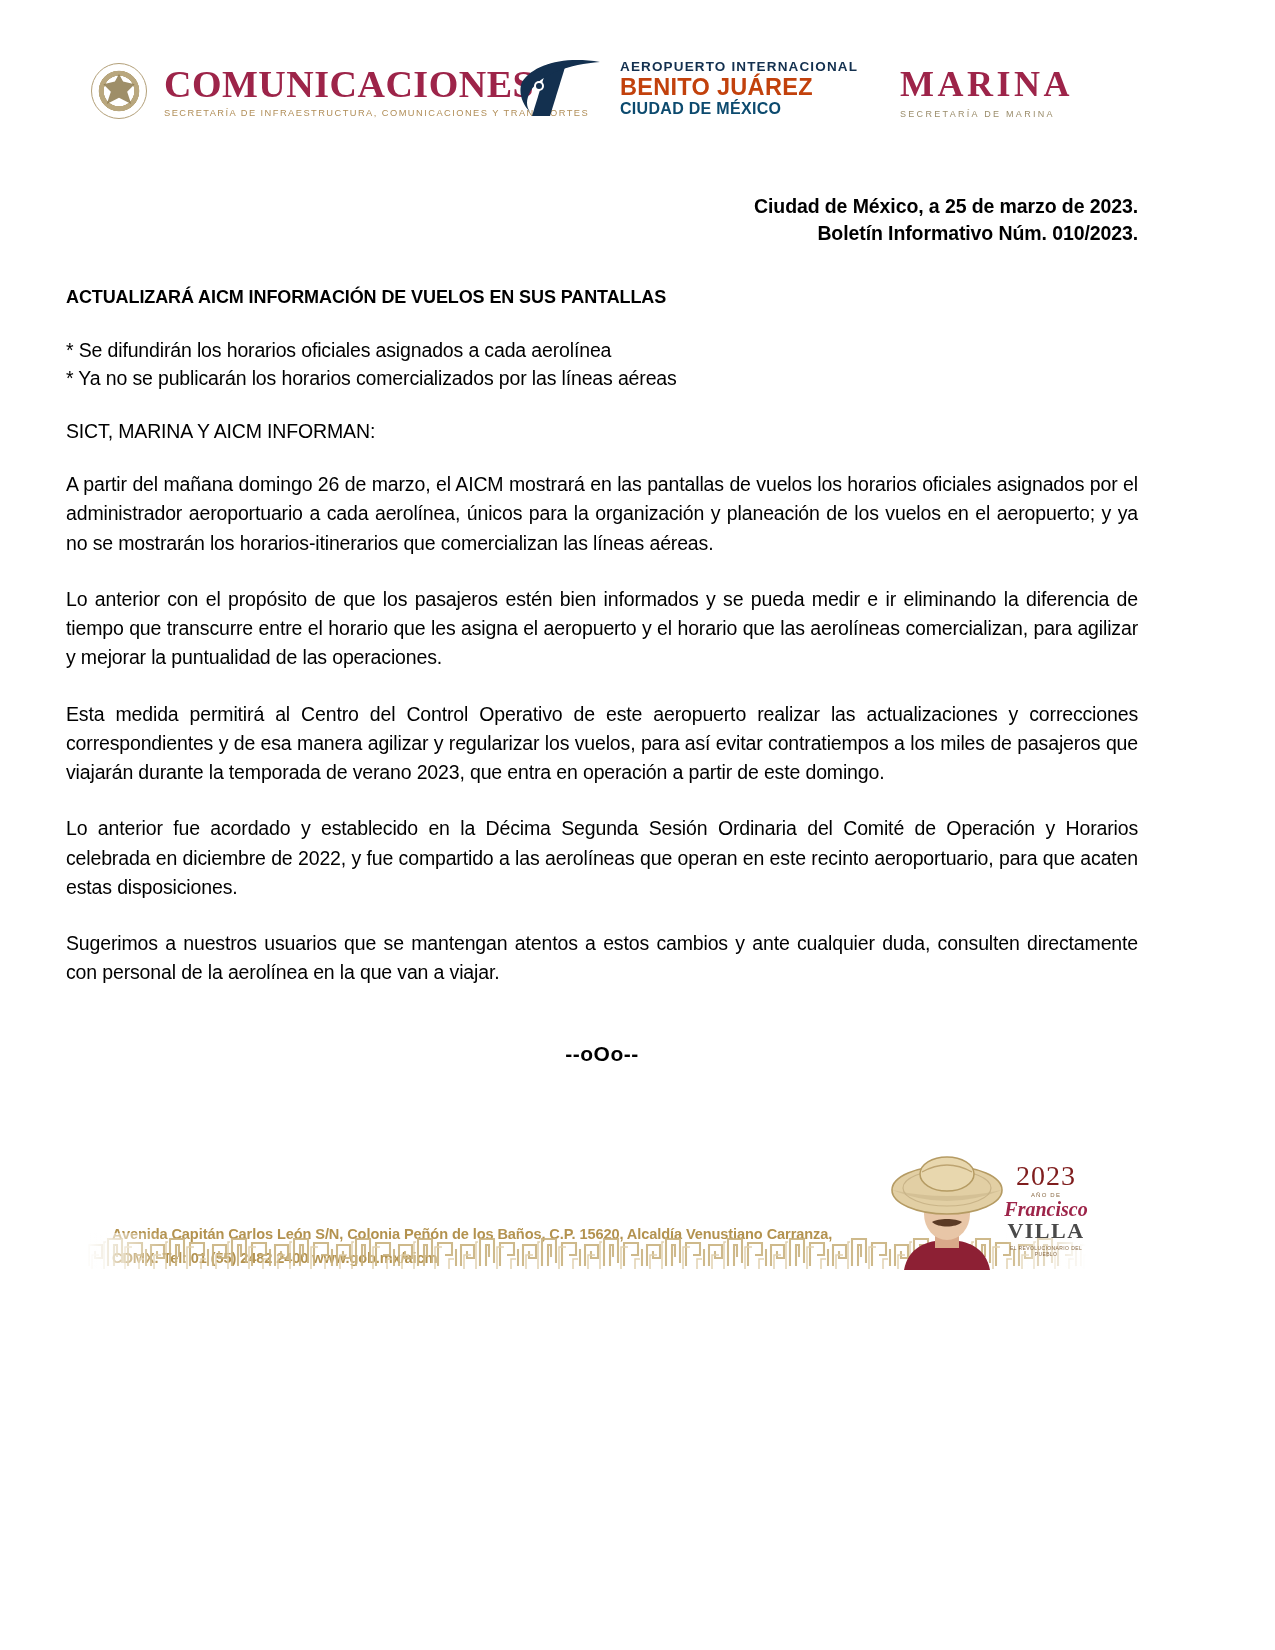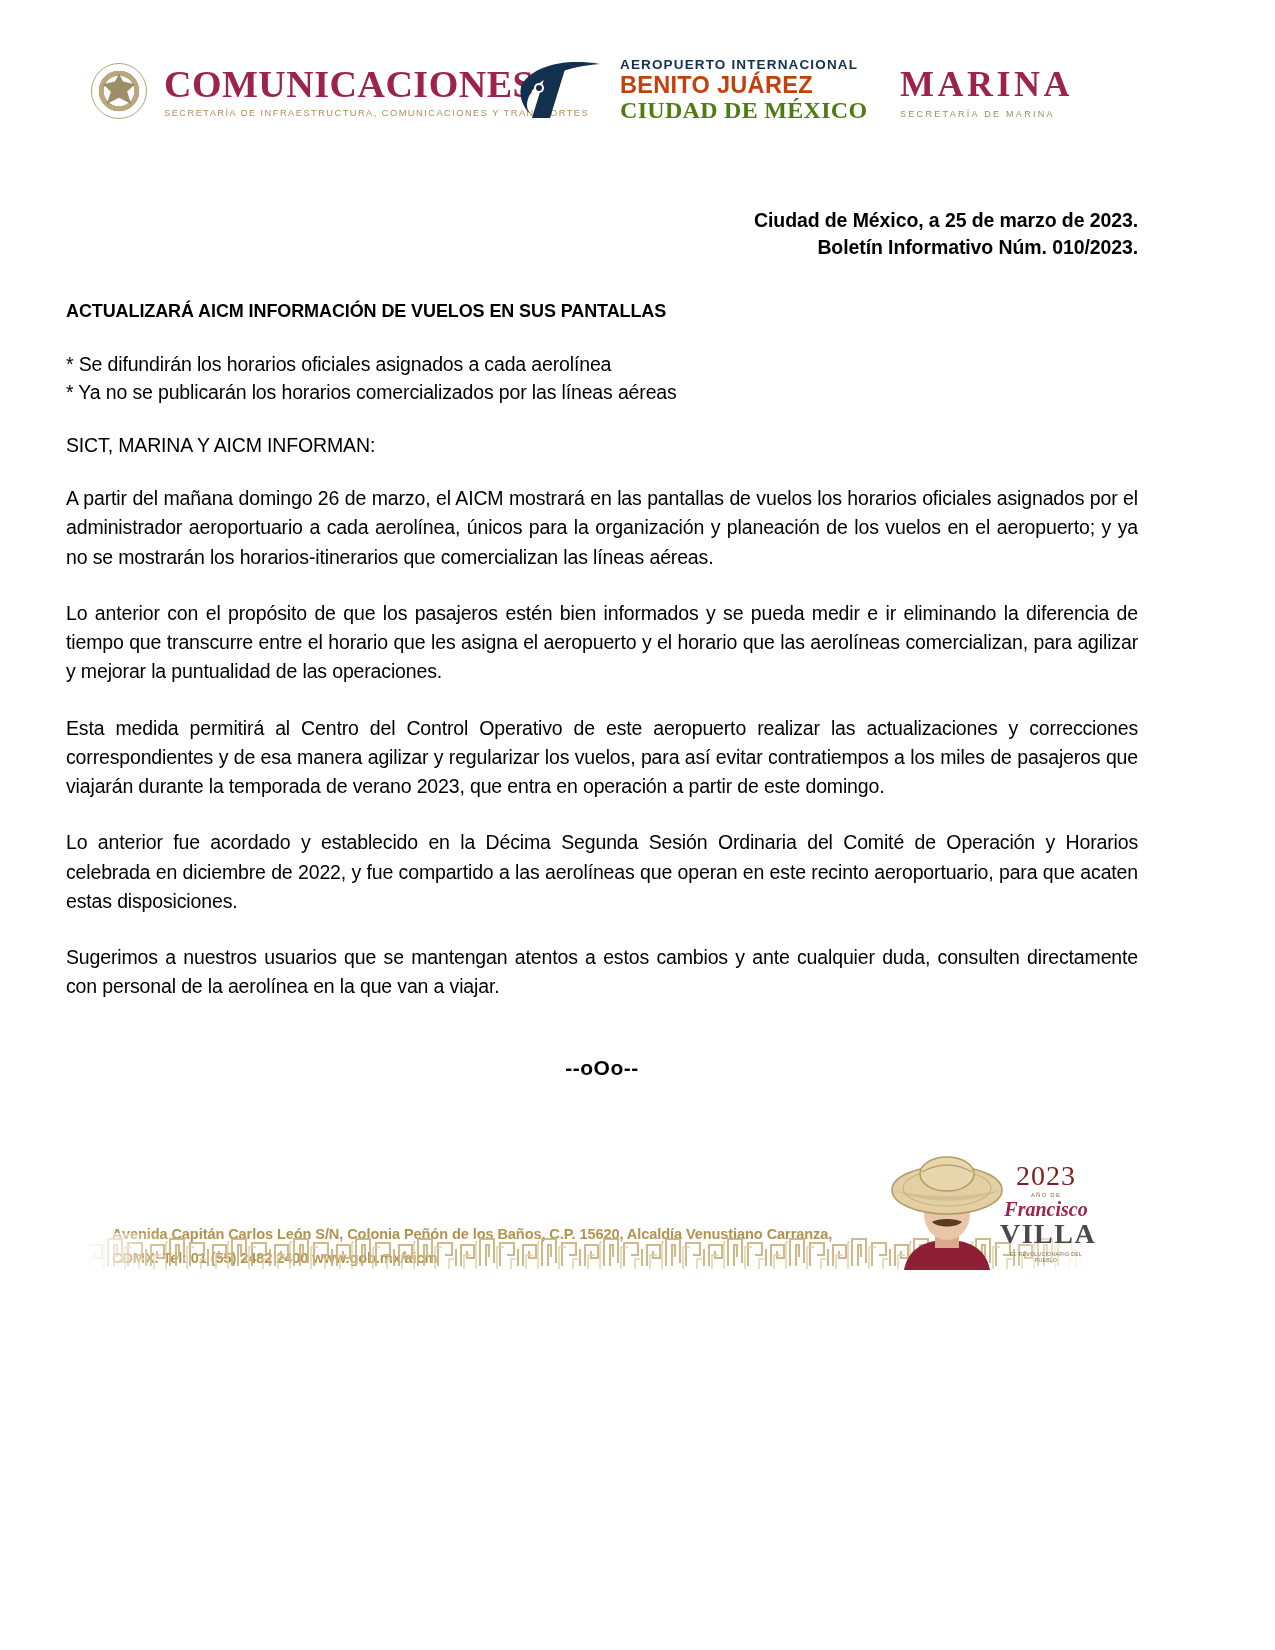--- a/index.html
+++ b/index.html
@@ -111,26 +111,25 @@
     line-height: 1.1;
   }
   .aicm-l2 {
     font-size: 23.5px;
     font-weight: 800;
     letter-spacing: .3px;
     color: #c2410c;
     line-height: 1.08;
   }
   .aicm-l3 {
-    font-size: 24px;
+    font-size: 16px;
     font-weight: 800;
     letter-spacing: .3px;
-    color: #4d7c0f;
+    color: #0c4a6e;
     line-height: 1.08;
-    font-family: Liberation Serif, serif;
   }
 
   
   .logo-marina {
     position: absolute;
     left: 900px;
     top: 14px;
   }
   .marina-title {
     font-family: "Liberation Serif", serif;
@@ -144,21 +143,21 @@
     font-size: 9px;
     letter-spacing: 2.3px;
     color: #9a8c6a;
     margin-top: 7px;
   }
 
   
   .doc {
     position: absolute;
     left: 66px;
-    top: 207px;
+    top: 193px;
     width: 1072px;
   }
 
   .dateblock {
     text-align: right;
     font-size: 19.5px;
     font-weight: 700;
     line-height: 1.38;
     letter-spacing: -0.1px;
   }
@@ -271,21 +270,21 @@
     font-style: italic;
     font-weight: 700;
     font-size: 20px;
     color: #9d2449;
     line-height: 1;
     margin-top: 1px;
   }
   .villa-villa {
     font-family: "Liberation Serif", serif;
     font-weight: 700;
-    font-size: 28px;
+    font-size: 22px;
     letter-spacing: 1.5px;
     color: #4a4a4a;
     line-height: 1;
     margin-top: 1px;
   }
   .villa-tag {
     font-size: 5px;
     letter-spacing: .4px;
     color: #8a6a45;
     margin-top: 3px;

